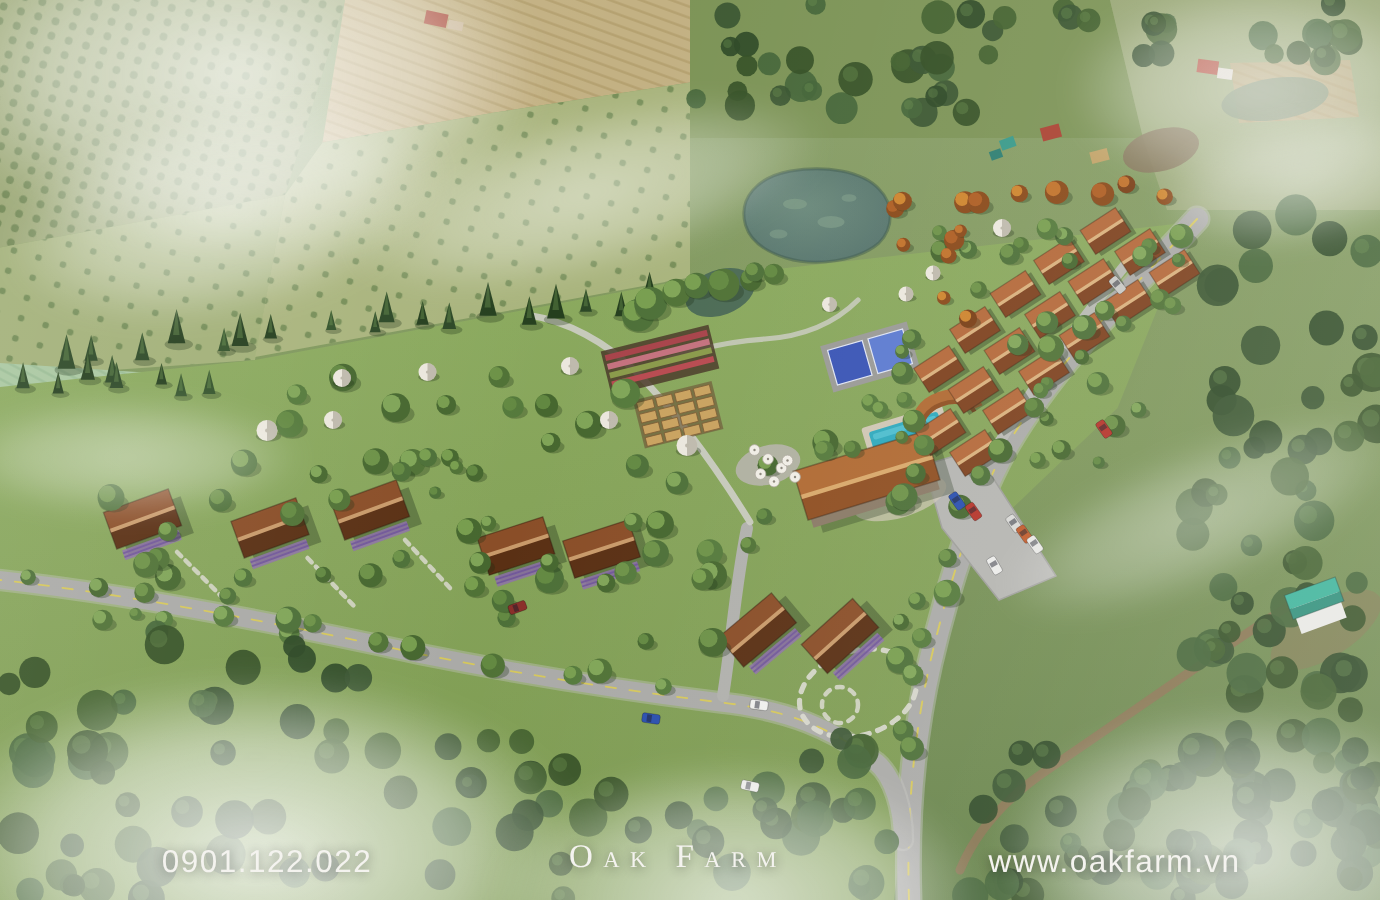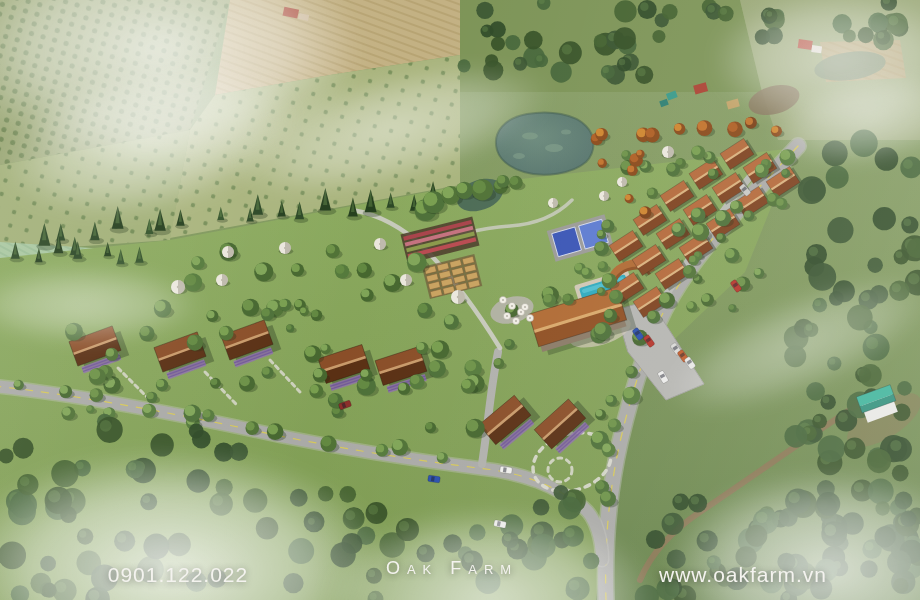--- a/index.html
+++ b/index.html
@@ -7,21 +7,21 @@
   .stage svg{position:absolute;left:0;top:0;}
   .fog{position:absolute;border-radius:50%;pointer-events:none;
        background:radial-gradient(closest-side,rgba(255,255,255,0.95),rgba(255,255,255,0.55) 45%,rgba(255,255,255,0) 72%);
        filter:blur(9px);}
   .haze{position:absolute;inset:0;pointer-events:none;
         background:linear-gradient(105deg,rgba(255,255,255,0.10),rgba(255,255,255,0) 40%,rgba(255,255,255,0.08) 75%,rgba(255,255,255,0.16));}
   .caption{position:absolute;left:0;top:0;width:100%;height:100%;pointer-events:none;z-index:30;}
   .caption span{position:absolute;transform:translateX(-50%);white-space:nowrap;
         color:#f4f3ef;text-shadow:0 1px 7px rgba(0,0,0,0.45);}
   .phone,.website{font-family:"Liberation Sans",sans-serif;font-size:21px;letter-spacing:1px;font-weight:400;}
-  .brand{font-family:Liberation Sans, sans-serif;font-variant:small-caps;font-size:18px;letter-spacing:7px;font-weight:400;color:#f2efe8;}
+  .brand{font-family:Liberation Serif, serif;font-variant:small-caps;font-size:22px;letter-spacing:7px;font-weight:400;color:#f2efe8;}
 </style>
 </head>
 <body>
 
 <div class="stage">
 
 <svg width="920" height="600" viewBox="0 0 920 600" xmlns="http://www.w3.org/2000/svg">
   <defs>
     <linearGradient id="baseGrad" x1="0" y1="0" x2="0" y2="1">
       <stop offset="0" stop-color="#8ba06a"></stop>

